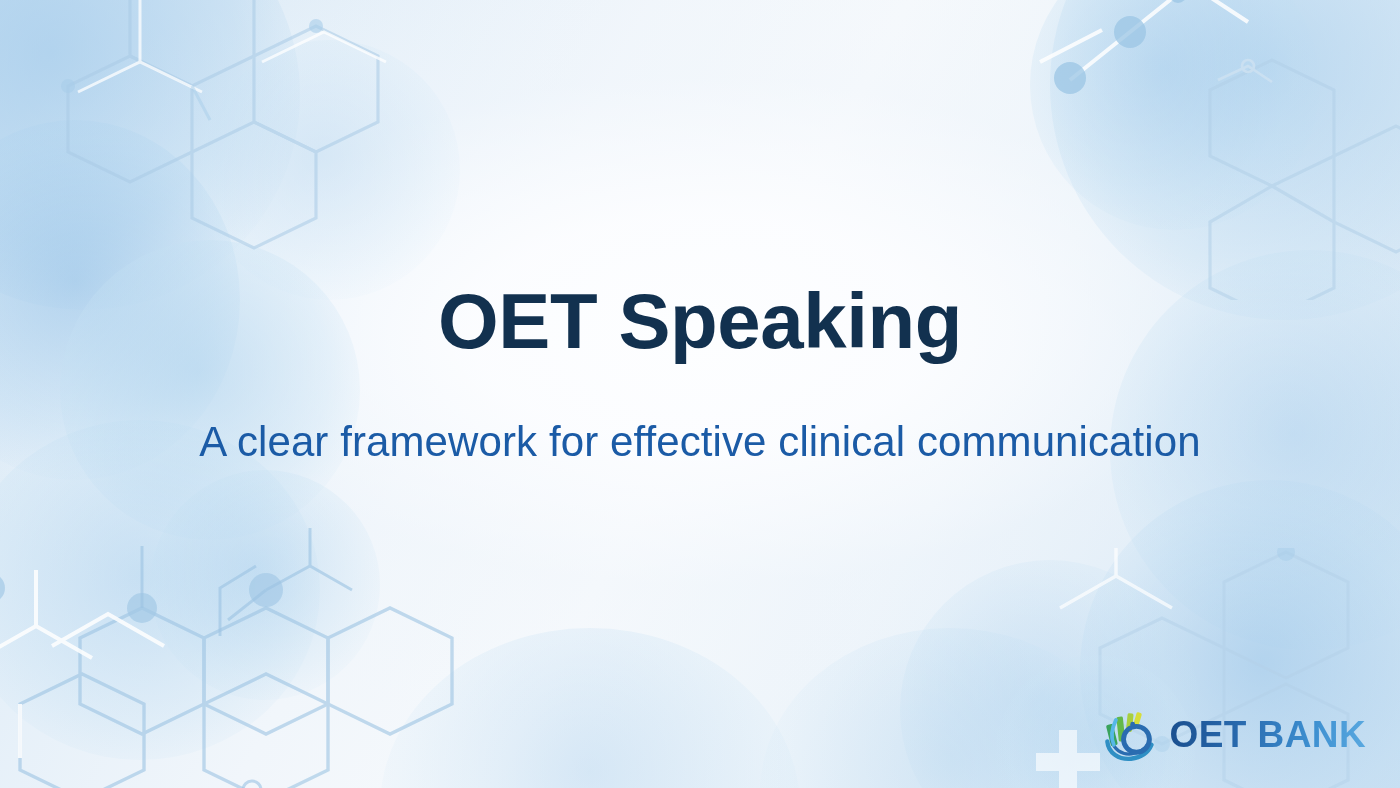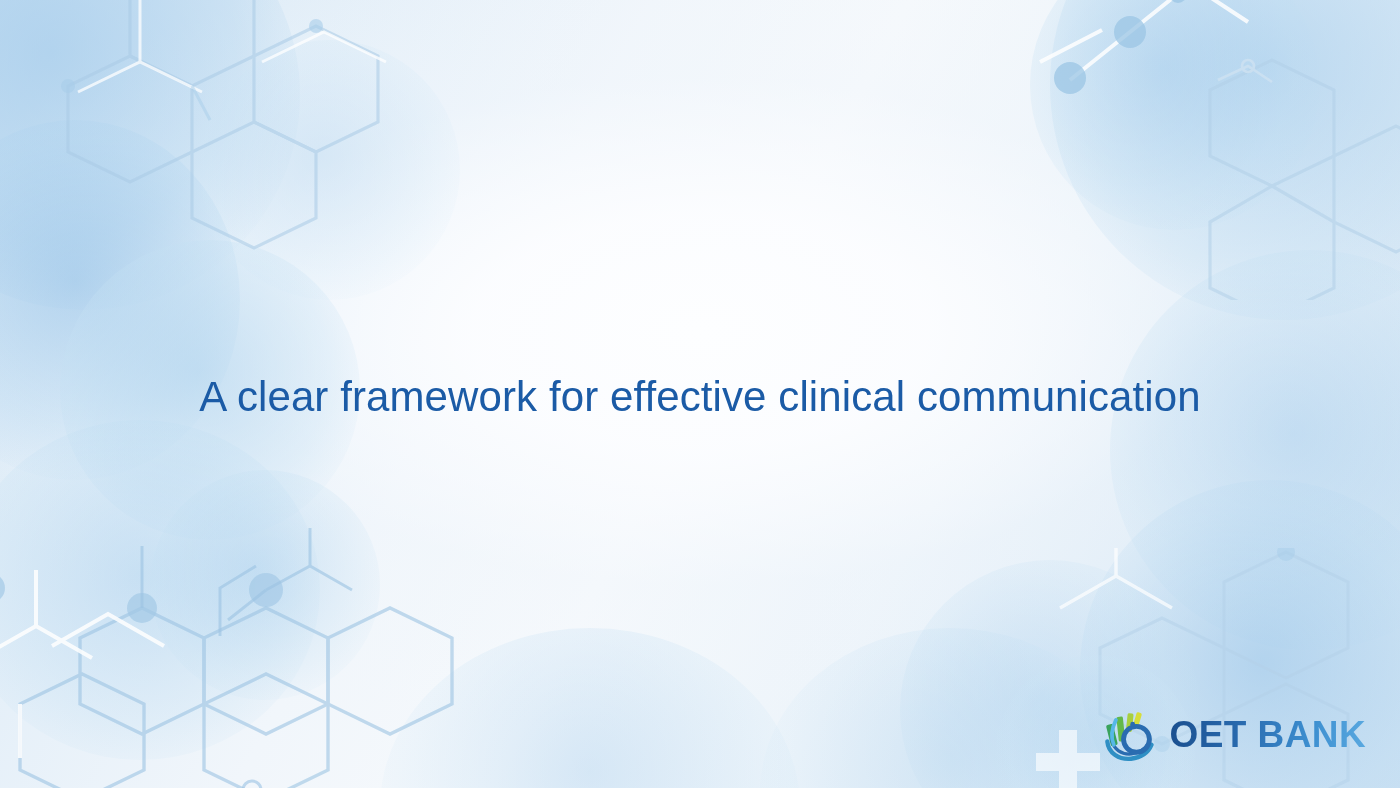--- a/index.html
+++ b/index.html
@@ -210,20 +210,21 @@
   <div class="layer">
     <div class="blob" style="left:995px; top:655px; width:200px; height:200px;
                 background:radial-gradient(circle at 50% 45%, rgba(176,212,238,0.40) 0%, rgba(204,229,246,0.18) 58%, rgba(224,239,250,0) 82%);"></div>
     <svg class="molsvg" style="left:1028px; top:722px;" width="80" height="80" viewBox="0 0 80 80">
       <path d="M31,8 h18 v23 h23 v18 h-23 v23 h-18 v-23 h-23 v-18 h23 z" fill="#ffffff" opacity="0.62"></path>
     </svg>
   </div>
 
   <div id="content">
     <h1 id="title">
+      <span class="tline">OET Speaking</span>
     </h1>
     <p id="subtitle">A clear framework for effective clinical communication</p>
   </div>
 
   <div id="logo">
     <svg id="logo-mark" viewBox="0 0 100 100">
 
       <g>
         <rect x="10" y="30" width="13" height="40" rx="3" fill="#3aa35c" transform="rotate(-14 16 50)"></rect>
         <rect x="27" y="16" width="12" height="46" rx="3" fill="#63b84a" transform="rotate(-6 33 39)"></rect>

